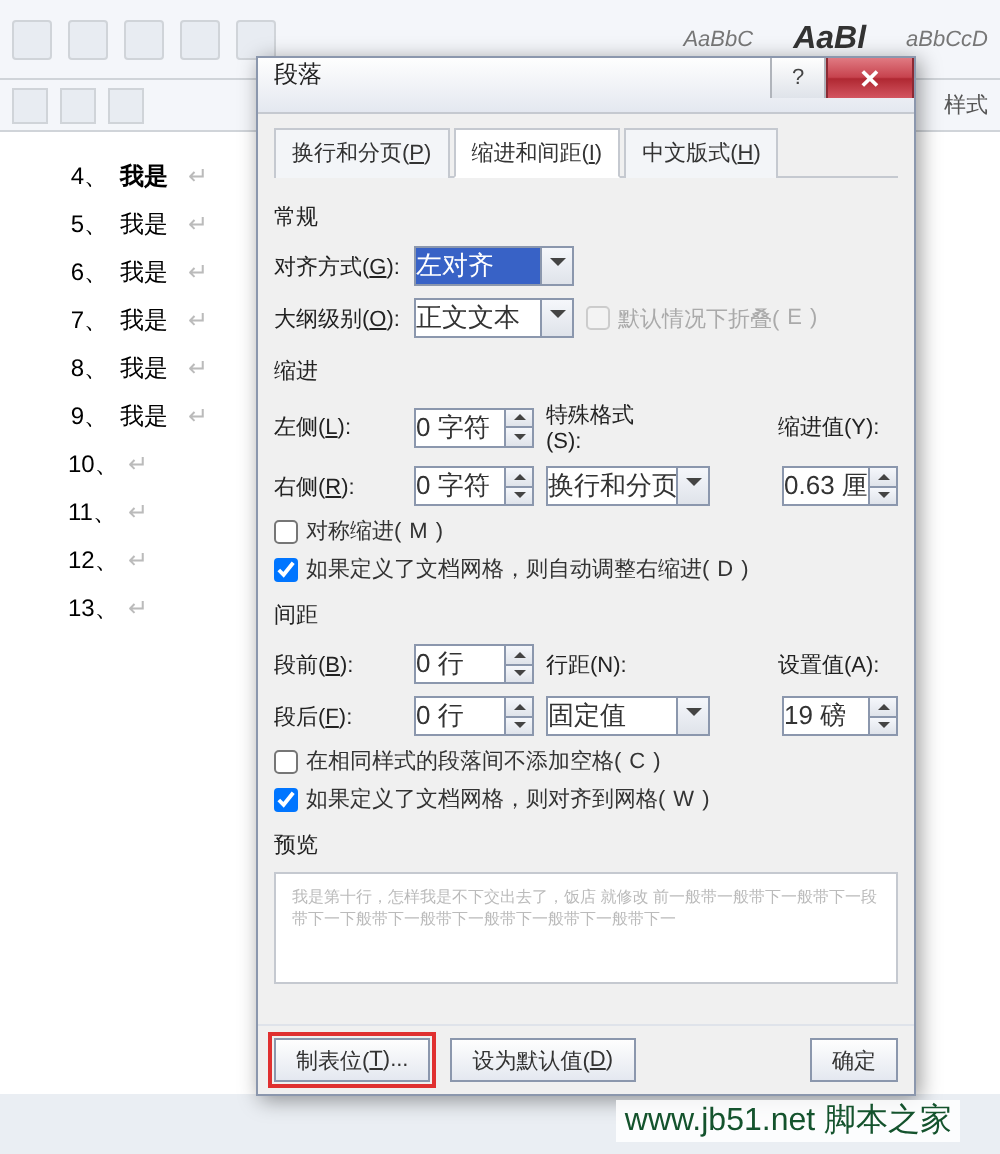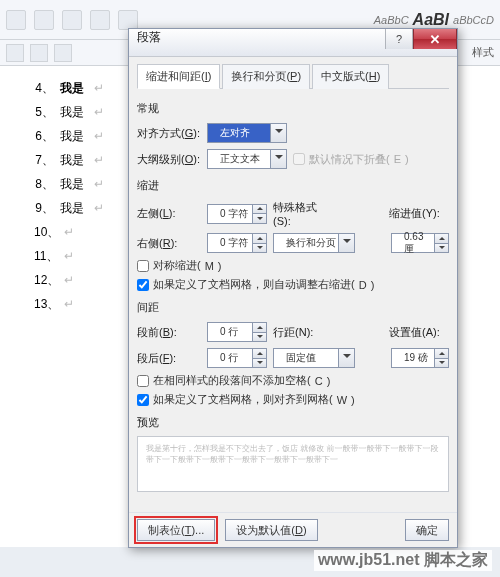--- a/index.html
+++ b/index.html
@@ -1,50 +1,50 @@
 <!DOCTYPE html>
 <html><head>
 <meta charset="utf-8">
 <style>
 *{box-sizing:border-box;margin:0;padding:0;font-family:"Microsoft YaHei",SimSun,sans-serif}
 body{background:#eaeef3;font-size:12px;color:#333;width:500px;height:577px;overflow:hidden;position:relative}
 .bg-ribbon{height:40px;background:#f4f6fa;border-bottom:1px solid #d0d4d9;display:flex;align-items:center;padding:4px 6px;gap:8px}
 .bg-ribbon .rb-item{width:20px;height:20px;background:#e8ecf2;border:1px solid #d0d4d9;border-radius:2px}
-.bg-ribbon .styles{margin-left:auto;display:flex;gap:4px;align-items:center;font-family:serif;font-style:italic;color:#777}
+.bg-ribbon .styles{margin-left:auto;display:flex;gap:20px;align-items:center;font-family:serif;font-style:italic;color:#777}
 .bg-ribbon .styles span{font-size:11px}
 .bg-ribbon .styles .s2{font-weight:bold;color:#333;font-size:16px}
 .sub-ribbon{height:26px;background:#f4f6fa;border-bottom:1px solid #d0d4d9;display:flex;align-items:center;padding:2px 6px;gap:6px}
 .sub-ribbon .rb-item{width:18px;height:18px;background:#e8ecf2;border:1px solid #d0d4d9}
 .sub-ribbon .rtxt{margin-left:auto;color:#555;font-size:11px}
 .doc-area{background:#fff;position:absolute;top:66px;left:0;right:0;bottom:30px;padding:10px 0 0 34px;line-height:24px;color:#222}
 .doc-area .li{display:flex;align-items:center;gap:6px}
 .doc-area .num{width:20px;text-align:right;color:#000}
 .doc-area .txt{color:#000000}
 .doc-area .bold{font-weight:bold}
 .doc-area .mk{color:#bbb;margin-left:4px}
-.footer-url{position:absolute;right:8px;bottom:6px;font-size:16px;color:#737373;font-weight:bold;z-index:999;background:rgba(255,255,255,.85);padding:0 4px}
+.footer-url{position:absolute;right:20px;bottom:6px;font-size:16px;color:#14532d;font-weight:normal;z-index:999;background:rgba(255,255,255,.85);padding:0 4px}
 
 .dialog{position:absolute;left:128px;top:28px;width:330px;height:520px;background:#f0f0f0;border:1px solid #8b97ad;box-shadow:2px 2px 10px rgba(0,0,0,.4);display:flex;flex-direction:column;z-index:10}
 .titlebar{height:28px;background:linear-gradient(#fefefe,#e4e8f0);display:flex;padding:0 0 0 8px;border-bottom:1px solid #c5c9d0}
 .titlebar .t{font-size:12px;color:#222}
 .titlebar .wbtns{margin-left:auto;display:flex}
 .titlebar .wbtn{width:32px;height:20px;display:flex;align-items:center;justify-content:center;border:1px solid #b0b4bb;border-bottom:none;border-top:none;background:linear-gradient(#fefefe,#dfe3ea);font-size:11px;color:#444}
 .titlebar .wbtn.help{width:28px}
 .titlebar .wbtn.close{background:linear-gradient(#e07a82 0%,#c7434e 48%,#b02832 52%,#d35560 100%);color:#fff;width:44px;font-weight:bold;font-size:13px;border-color:#8c2a33}
 .dlg-body{flex:1;padding:6px 8px 4px 8px;overflow:hidden;display:flex;flex-direction:column}
 .tabs{display:flex;border-bottom:1px solid #c5c9d0;margin-bottom:6px}
 .tabs .tab{padding:4px 8px;border:1px solid #c5c9d0;border-bottom:none;background:#f3f5f8;margin-right:2px;position:relative;top:1px;font-size:11px}
 .tabs .tab.active{background:#fff;border-bottom:1px solid #fff}
 .tabs .tab .u{text-decoration:underline}
 .sec-title{font-size:11px;color:#222;margin:6px 0 4px 0}
 .row{display:flex;align-items:center;gap:6px;margin:3px 0}
 .lbl{width:64px;text-align:left;font-size:11px;color:#222}
 .lbl .u{text-decoration:underline}
 .lbl2{width:60px;text-align:left;font-size:11px;color:#222}
-.sel{display:flex;align-items:center;height:20px;border:1px solid #8b97ad;background:#fff;font-size:10px;padding:0 12px;position:relative}
+.sel{display:flex;align-items:center;height:20px;border:1px solid #8b97ad;background:#fff;font-size:13px;padding:0 0;position:relative}
 .sel .dd{position:absolute;right:0;top:0;bottom:0;width:16px;border-left:1px solid #8b97ad;background:linear-gradient(#f5f7fb,#dfe3ea);display:flex;align-items:center;justify-content:center}
 .sel .dd:after{content:"";border:4px solid transparent;border-top-color:#444}
 .sel.hl{background:#3862c6;color:#fff}
 .spin{width:60px}
 .spin .stp{position:absolute;right:0;top:0;bottom:0;width:14px;border-left:1px solid #8b97ad;display:flex;flex-direction:column}
 .spin .stp div{flex:1;display:flex;align-items:center;justify-content:center;background:linear-gradient(#f5f7fb,#dfe3ea)}
 .spin .stp div:first-child{border-bottom:1px solid #8b97ad}
 .spin .stp div:before{content:"";border:3px solid transparent}
 .spin .stp div:first-child:before{border-bottom-color:#444;margin-top:-3px}
 .spin .stp div:last-child:before{border-top-color:#444;margin-bottom:-3px}
@@ -132,22 +132,22 @@
 <div class="dialog">
   <div class="titlebar">
     <span class="t">段落</span>
     <div class="wbtns">
       <div class="wbtn help">?</div>
       <div class="wbtn close">✕</div>
     </div>
   </div>
   <div class="dlg-body">
     <div class="tabs">
+      <div class="tab"><span>换行和分页(</span><span class="u">P</span><span>)</span></div>
       <div class="tab active"><span>缩进和间距(</span><span class="u">I</span><span>)</span></div>
-      <div class="tab"><span>换行和分页(</span><span class="u">P</span><span>)</span></div>
       <div class="tab"><span>中文版式(</span><span class="u">H</span><span>)</span></div>
     </div>
 
     <div class="sec-title">常规</div>
     <div class="row">
       <span class="lbl"><span>对齐方式(</span><span class="u">G</span><span>):</span></span>
       <div class="sel hl" style="width:80px">
           <span>左对齐</span>
           <span class="dd"></span>
         </div>

